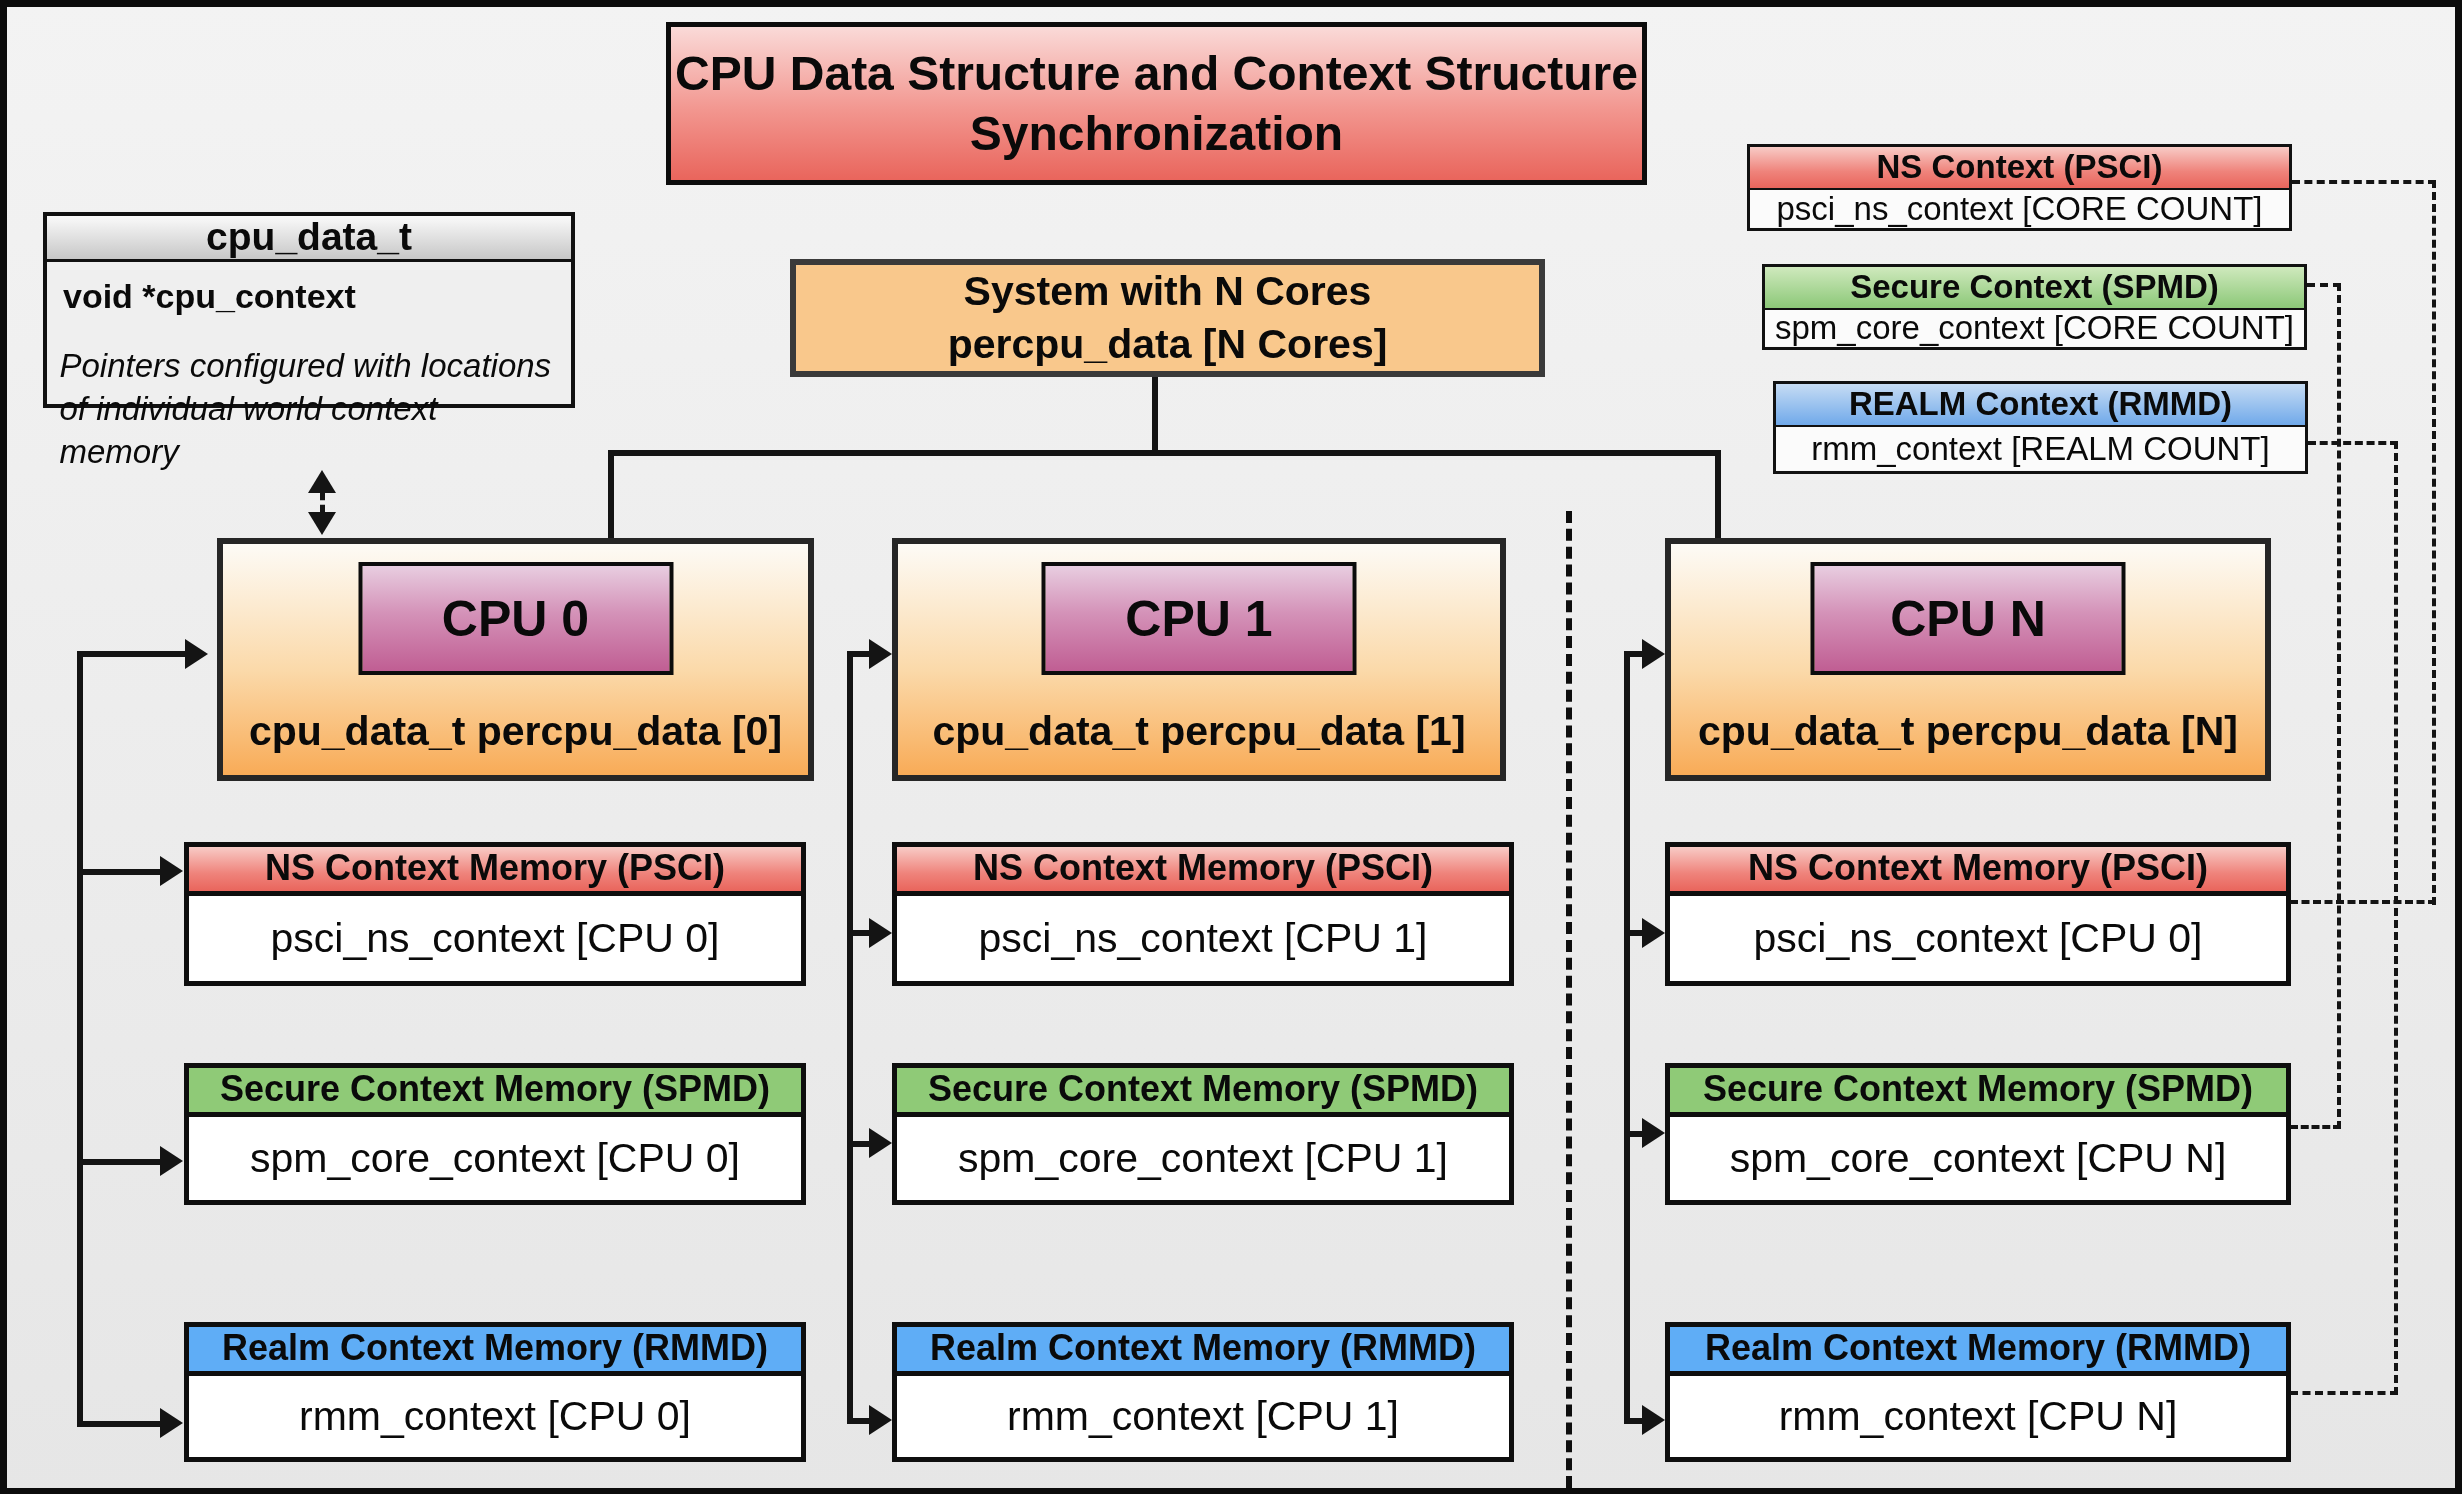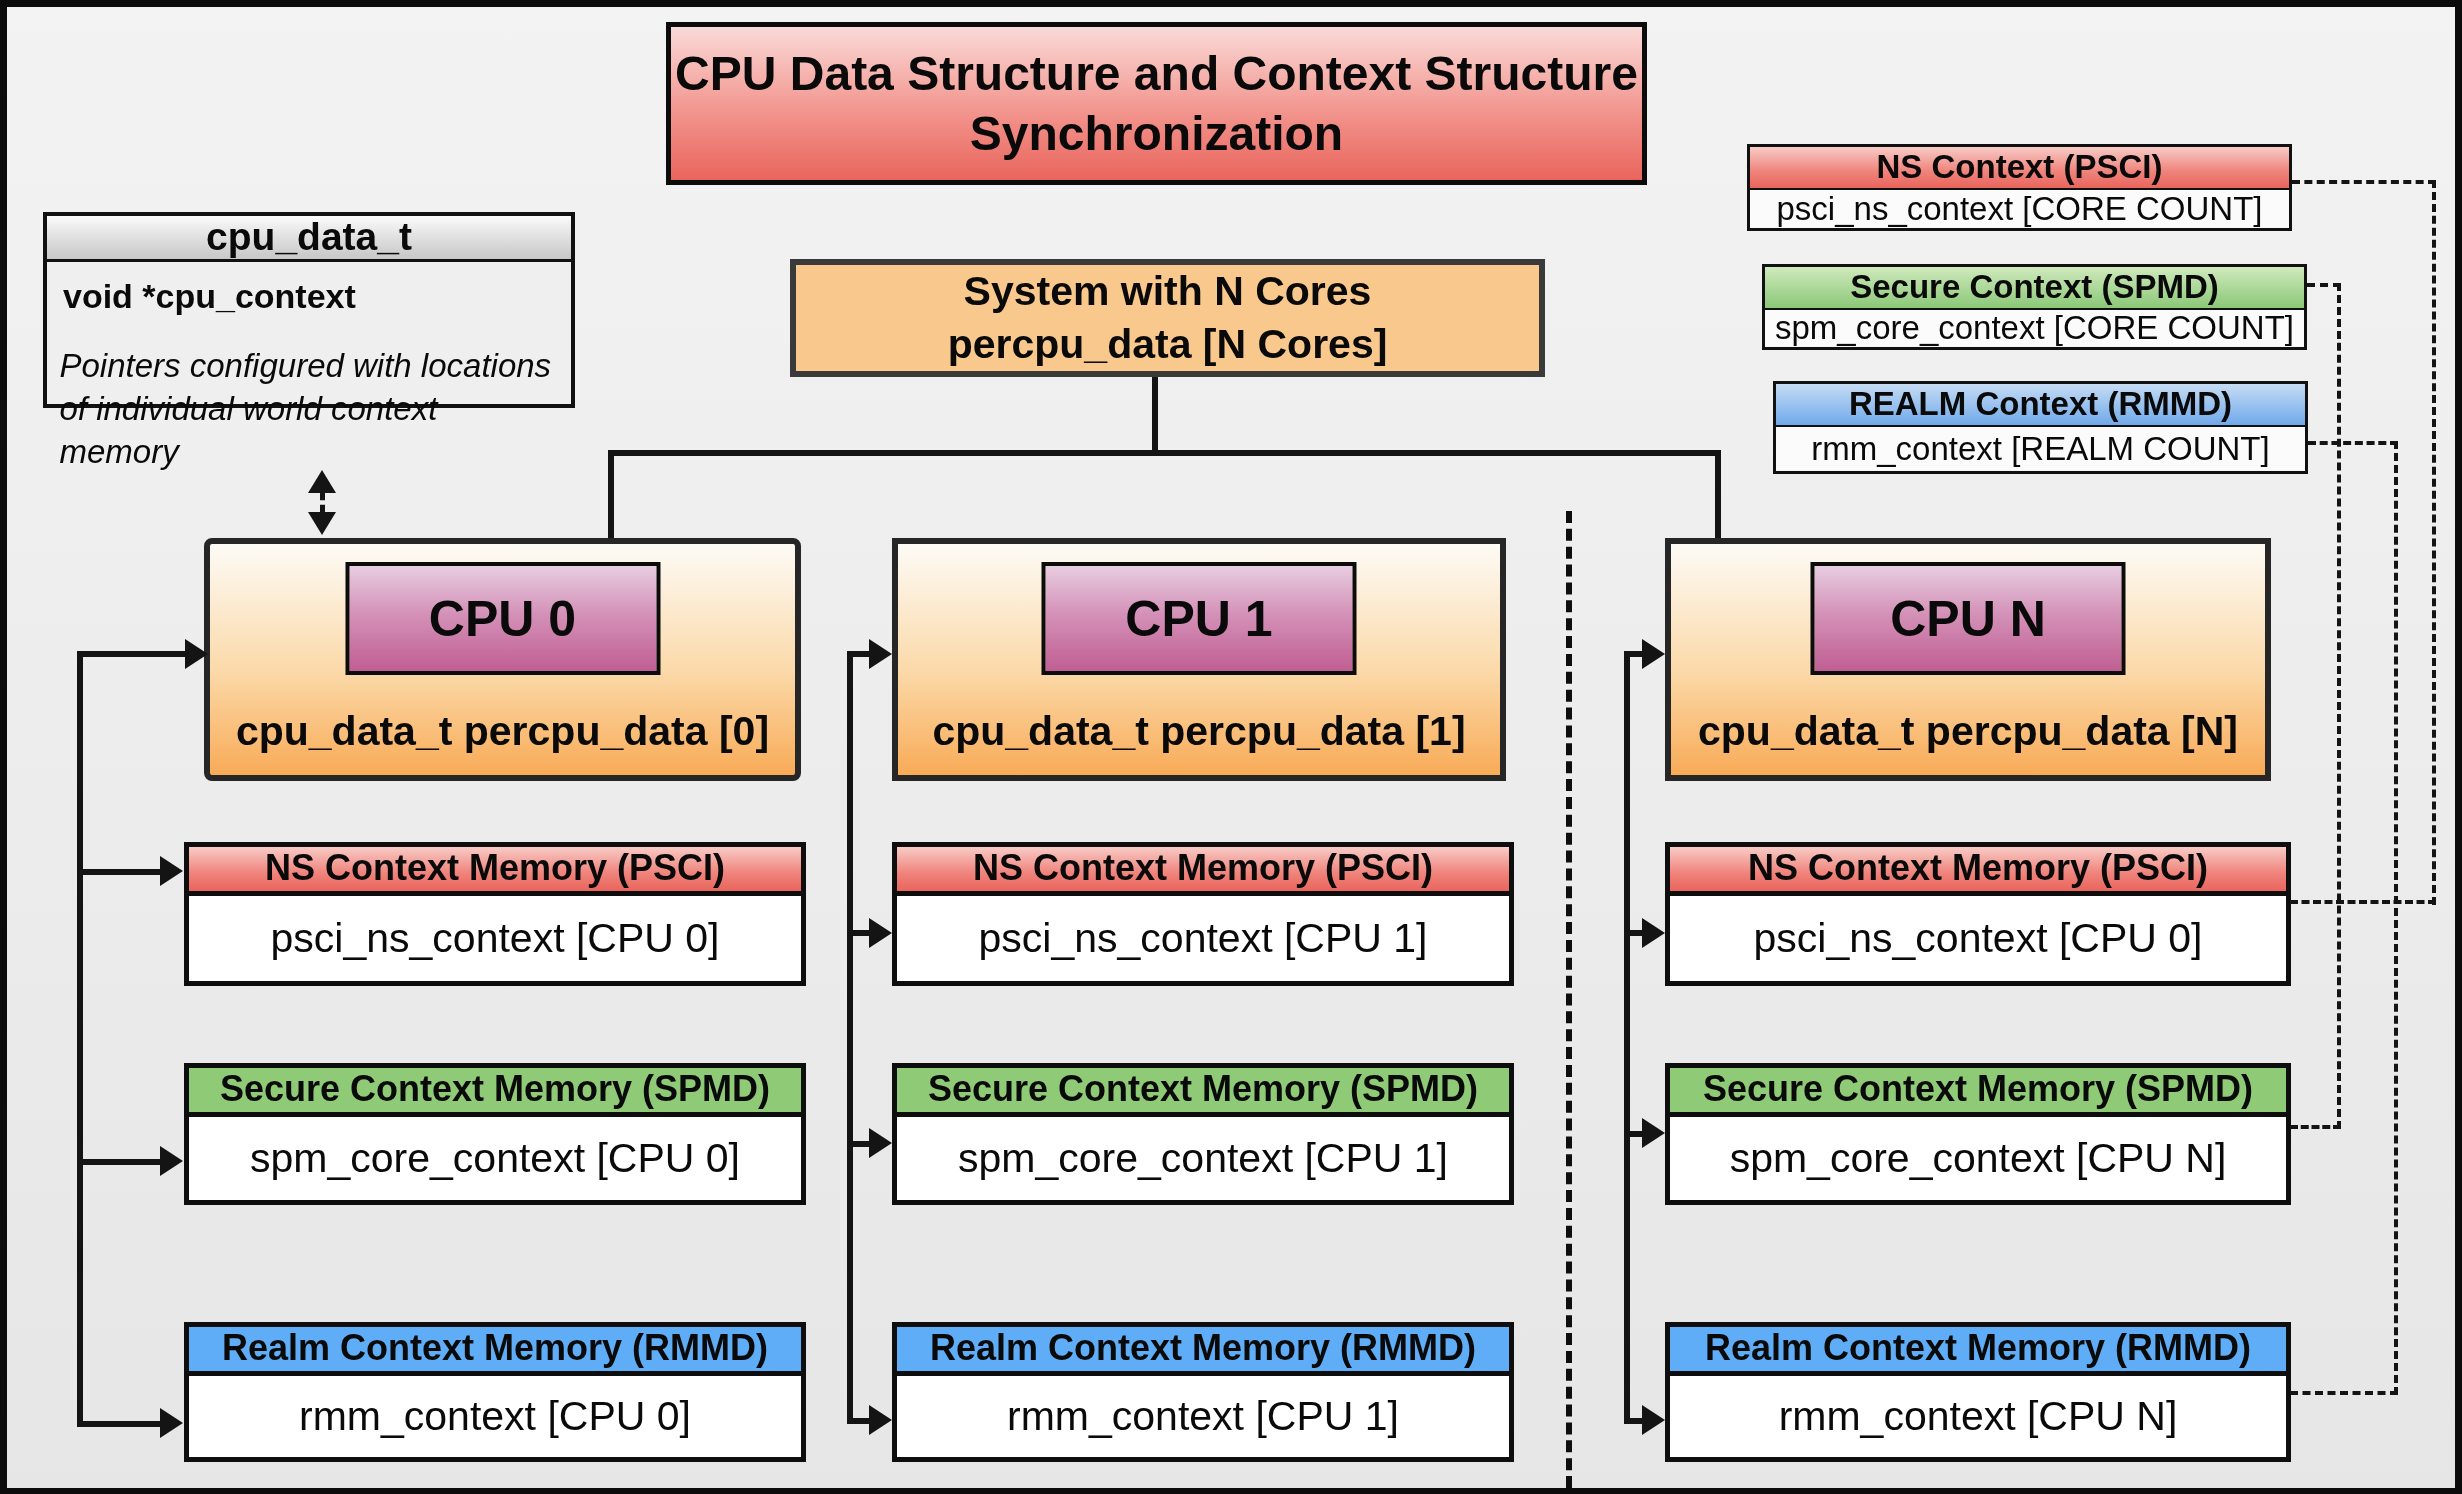--- a/index.html
+++ b/index.html
@@ -103,21 +103,21 @@
 
   <div class="abs ln" style="left:1152px;top:377px;width:6.2px;height:79px;"></div>
   <div class="abs ln" style="left:608px;top:450px;width:1113px;height:6.2px;"></div>
   <div class="abs ln" style="left:608px;top:450px;width:6.2px;height:88px;"></div>
   <div class="abs ln" style="left:1715px;top:450px;width:6.2px;height:88px;"></div>
 
   <div class="abs tri-up" style="left:308px;top:470px;"></div>
   <div class="abs dash-mid" style="left:320px;top:491px;height:23px;"></div>
   <div class="abs tri-dn" style="left:308px;top:512px;"></div>
 
-  <div class="abs cpu-box" style="left:204px;width:597px;border-radius:8px;">
+  <div class="abs cpu-box" style="left:217px;width:597px;">
     <div class="cpu-badge">CPU 0</div>
     <div class="cpu-label">cpu_data_t percpu_data [0]</div>
   </div>
   <div class="abs ctx" style="left:184px;top:842px;width:622px;height:144px;">
     <div class="ctx-h hdr-red">NS Context Memory (PSCI)</div>
     <div class="ctx-b">psci_ns_context [CPU 0]</div>
   </div>
   <div class="abs ctx" style="left:184px;top:1063px;width:622px;height:142px;">
     <div class="ctx-h hdr-green">Secure Context Memory (SPMD)</div>
     <div class="ctx-b">spm_core_context [CPU 0]</div>

